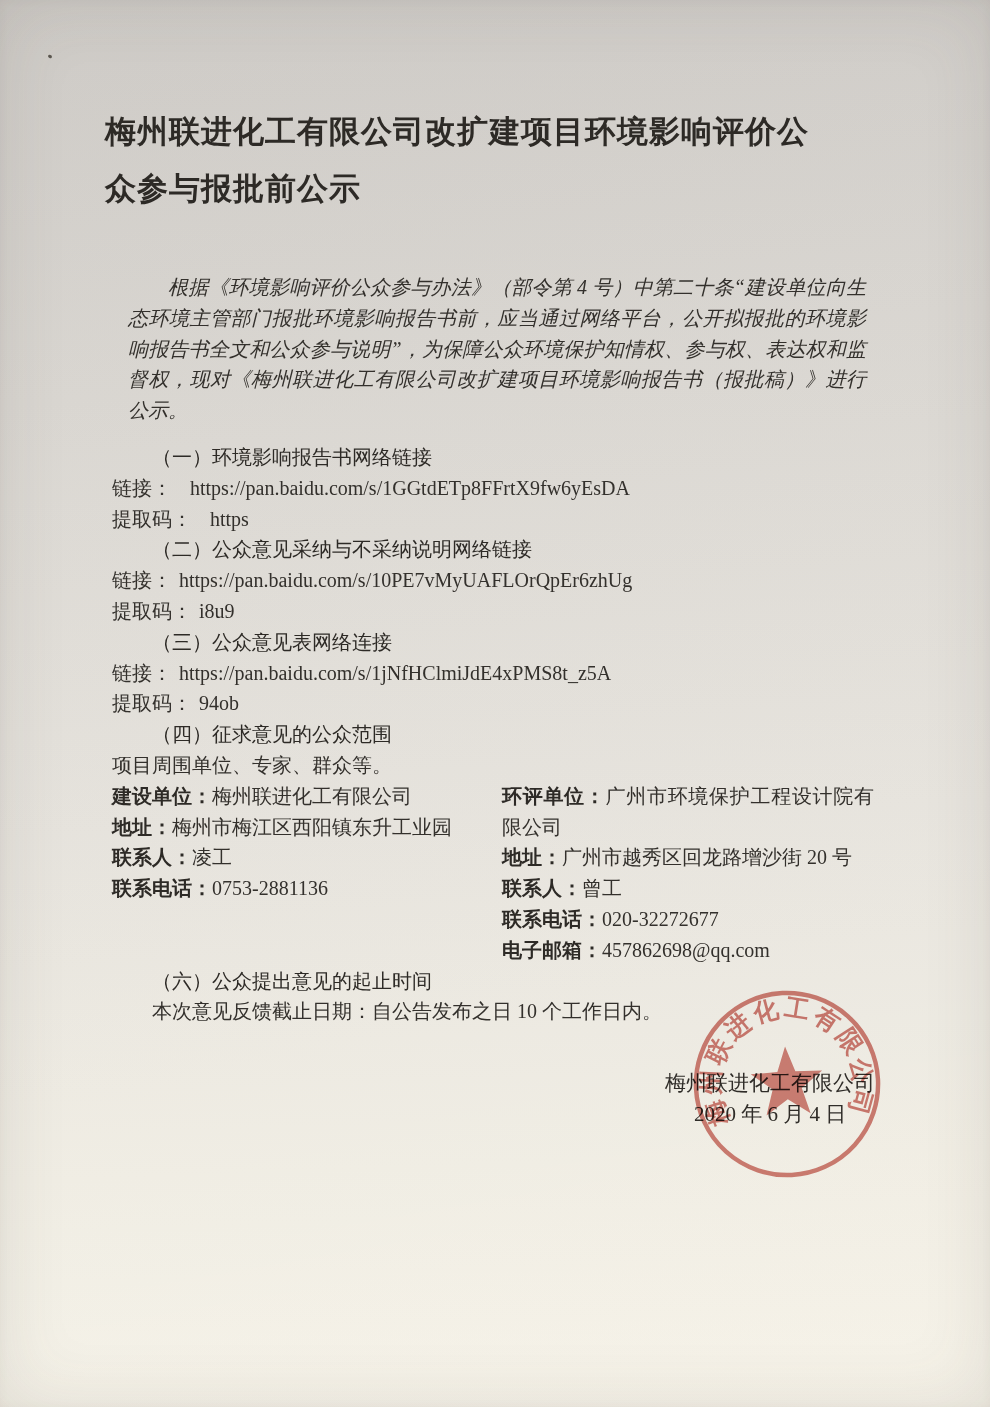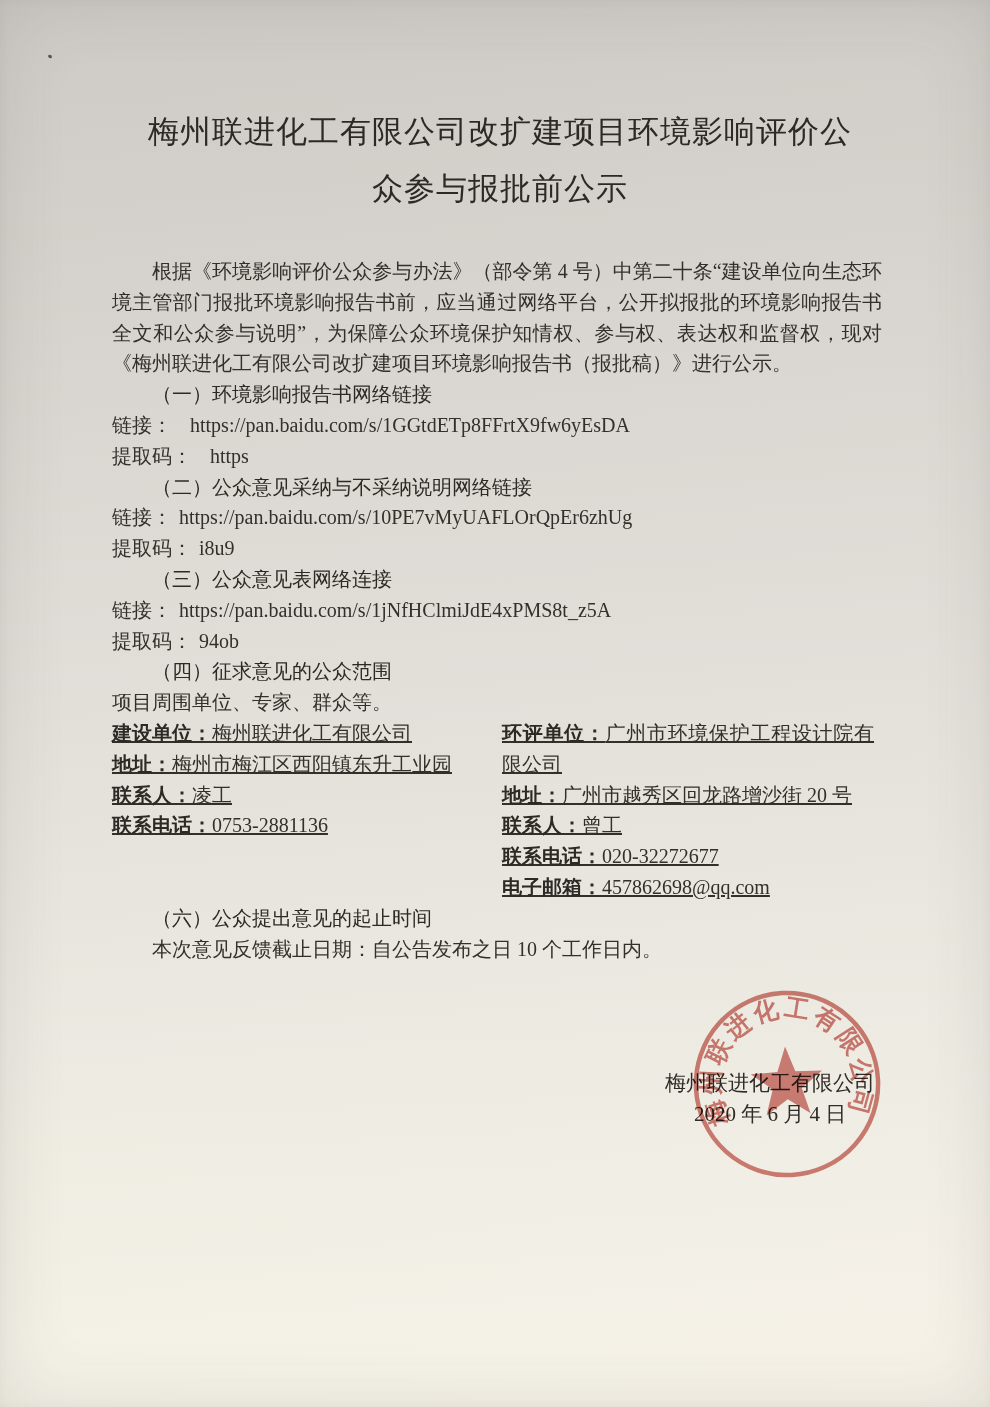--- a/index.html
+++ b/index.html
@@ -17,46 +17,46 @@
       linear-gradient(178deg, #d7d4d0 0%, #dedbd6 28%, #e7e4de 58%, #efece3 82%, #f4f1e8 100%);
     box-shadow: inset 0 0 70px rgba(70,64,58,0.12), inset 0 0 10px rgba(70,64,58,0.05);
   }
   .speck {
     position: absolute; left: 48px; top: 55px;
     width: 4px; height: 3px; border-radius: 50%;
     background: #5a564f; transform: rotate(20deg);
   }
   .title {
     position: absolute; top: 103px; left: 105px; right: 95px;
-    text-align: center;
-    font-size: 31px; font-weight: normal;
+    text-align: left;
+    font-size: 31px; font-weight: bold;
     line-height: 57px;
     color: #2d2a26;
     letter-spacing: 1px;
   }
   .body-col {
     position: absolute; top: 256px; left: 112px; width: 770px;
     font-size: 20px; line-height: 30.8px;
   }
   .intro {
-    text-indent: 2em; text-align: justify; margin: 0;
+    text-indent: 2em; text-align: justify; margin: 16px; font-style: italic;
   }
   .sec-heading {
     font-weight: normal; color: #2d2a26;
     padding-left: 2em;
   }
   .plain-line { padding-left: 0; }
   .kv .value { margin-left: 7px; }
   .sec-0 .value { margin-left: 18px; }
   .indent-body { text-indent: 2em; text-align: justify; margin: 0; }
   .contacts { display: flex; }
   .col-left { width: 390px; flex: none; }
   .col-right { width: 372px; flex: none; }
   .contact-row .label { font-weight: bold; color: #2d2a26; }
-  .contact-row { text-align: justify; text-decoration: underline; }
+  .contact-row { text-align: justify; }
   .u { text-decoration: underline; text-underline-offset: 4px; }
   .signature {
     position: absolute; top: 1068px; left: 638px; width: 264px;
     text-align: center; font-size: 21px; line-height: 31px;
     color: #2f2c28;
   }
   .seal {
     position: absolute; left: 688px; top: 985px;
     width: 198px; height: 198px;
     opacity: 0.82;

